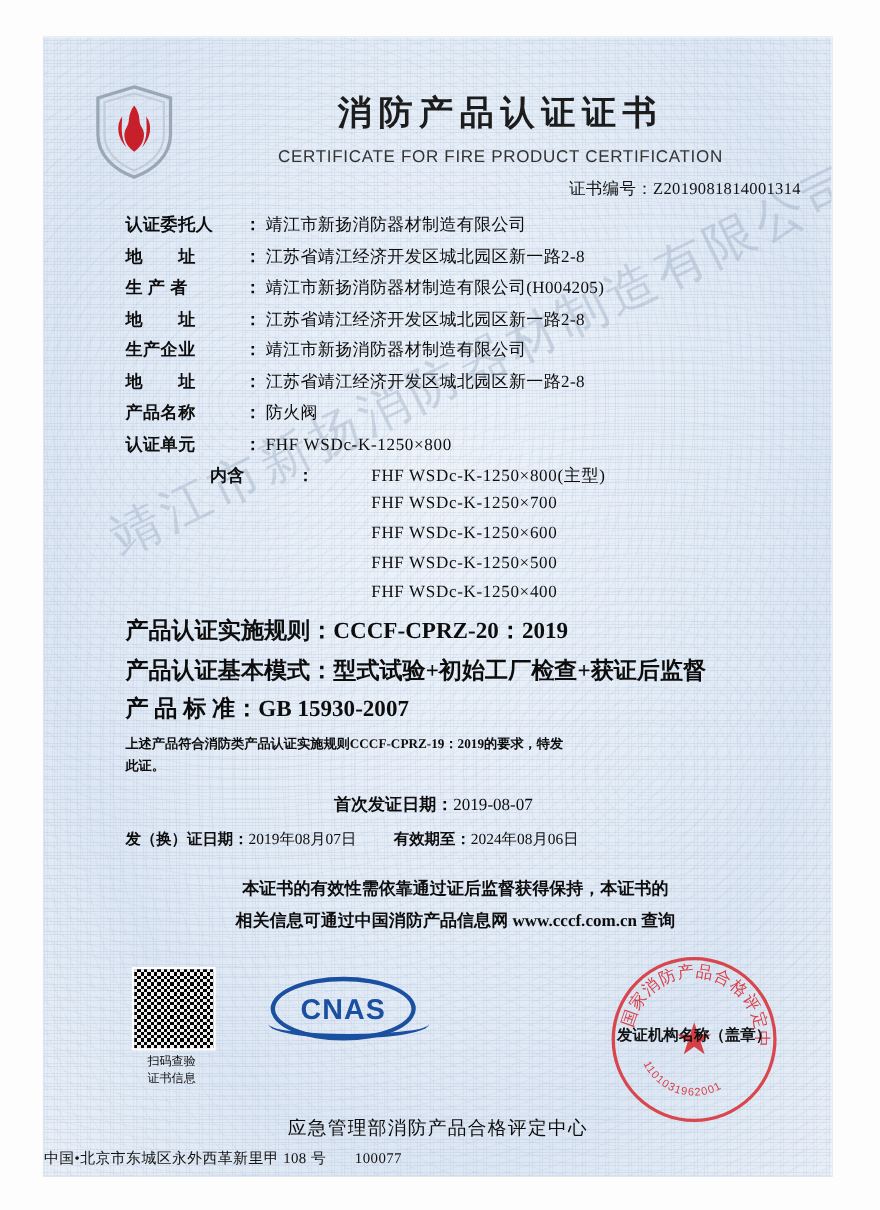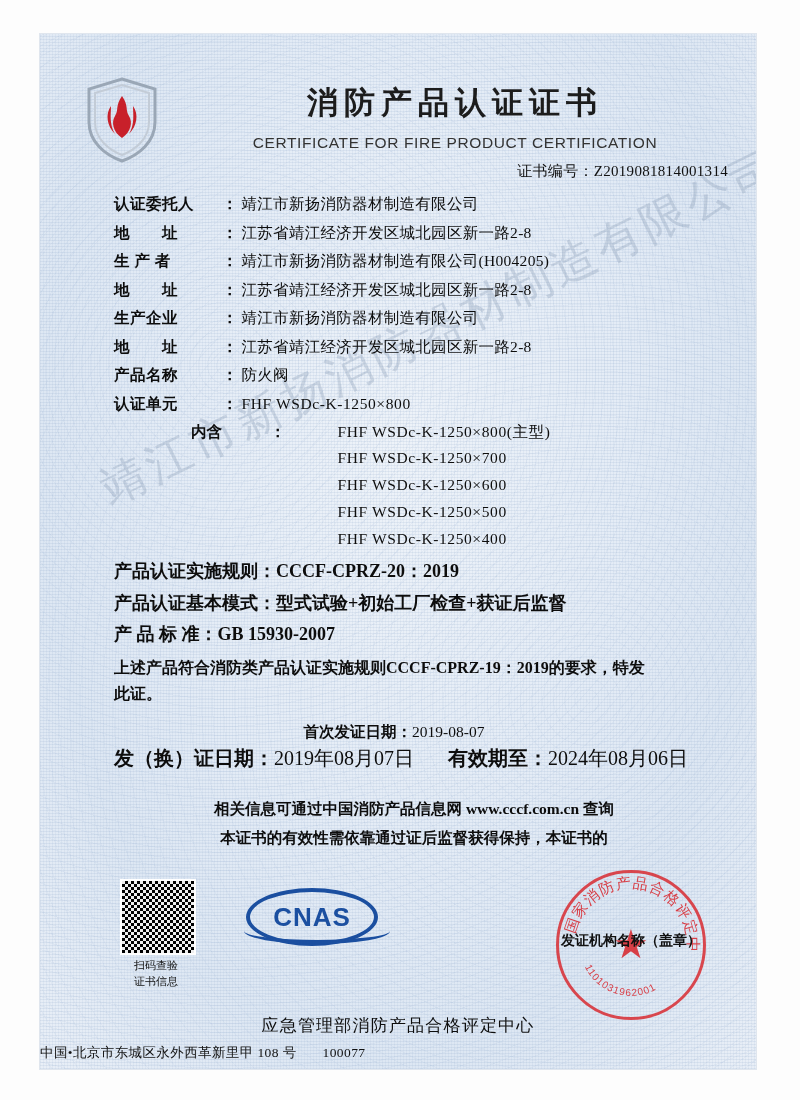--- a/index.html
+++ b/index.html
@@ -160,59 +160,59 @@
     gap: 48px;
   }
   .sub-indent {
     flex: 0 0 108px;
   }
 
   .rule-row {
     display: flex;
     align-items: baseline;
     margin-bottom: 7.5px;
-    font-size: 18px;
+    font-size: 21px;
     font-weight: bold;
     color: #0d0d0d;
   }
   .rule-label {
     flex: 0 0 auto;
     white-space: nowrap;
   }
   .rule-value {
     flex: 1;
     font-weight: normal;
   }
   .rule-value.b {
     font-weight: bold;
   }
 
   .statement {
     margin-top: 9px;
-    font-size: 16px;
+    font-size: 12px;
     font-weight: bold;
     line-height: 1.65;
     color: #0d0d0d;
   }
 
   .first-issue {
     margin-top: 14px;
     text-align: center;
     font-size: 15.5px;
     font-weight: bold;
     color: #0d0d0d;
     padding-right: 40px;
   }
   .first-issue .v {
     font-weight: normal;
   }
 
   .issue-row {
-    margin-top: 2px;
-    font-size: 20px;
+    margin-top: 12px;
+    font-size: 14px;
     font-weight: bold;
     color: #0d0d0d;
   }
   .issue-row .v {
     font-weight: normal;
   }
   .issue-row .gap {
     display: inline-block;
     width: 34px;
   }
@@ -508,22 +508,22 @@
 
         <div class="first-issue">
           <span>首次发证日期：</span><span class="v">2019-08-07</span>
         </div>
 
         <div class="issue-row">
           <span>发（换）证日期：</span><span class="v">2019年08月07日</span><span class="gap"></span><span>有效期至：</span><span class="v">2024年08月06日</span>
         </div>
 
         <div class="validity">
+          <div>本证书的有效性需依靠通过证后监督获得保持，本证书的</div>
           <div>相关信息可通过中国消防产品信息网 www.cccf.com.cn 查询</div>
-          <div>本证书的有效性需依靠通过证后监督获得保持，本证书的</div>
         </div>
       </div>
 
       <div class="bottom">
 
         <div class="qr"></div>
         <div class="qr-caption">
           <div>扫码查验</div>
           <div>证书信息</div>
         </div>

